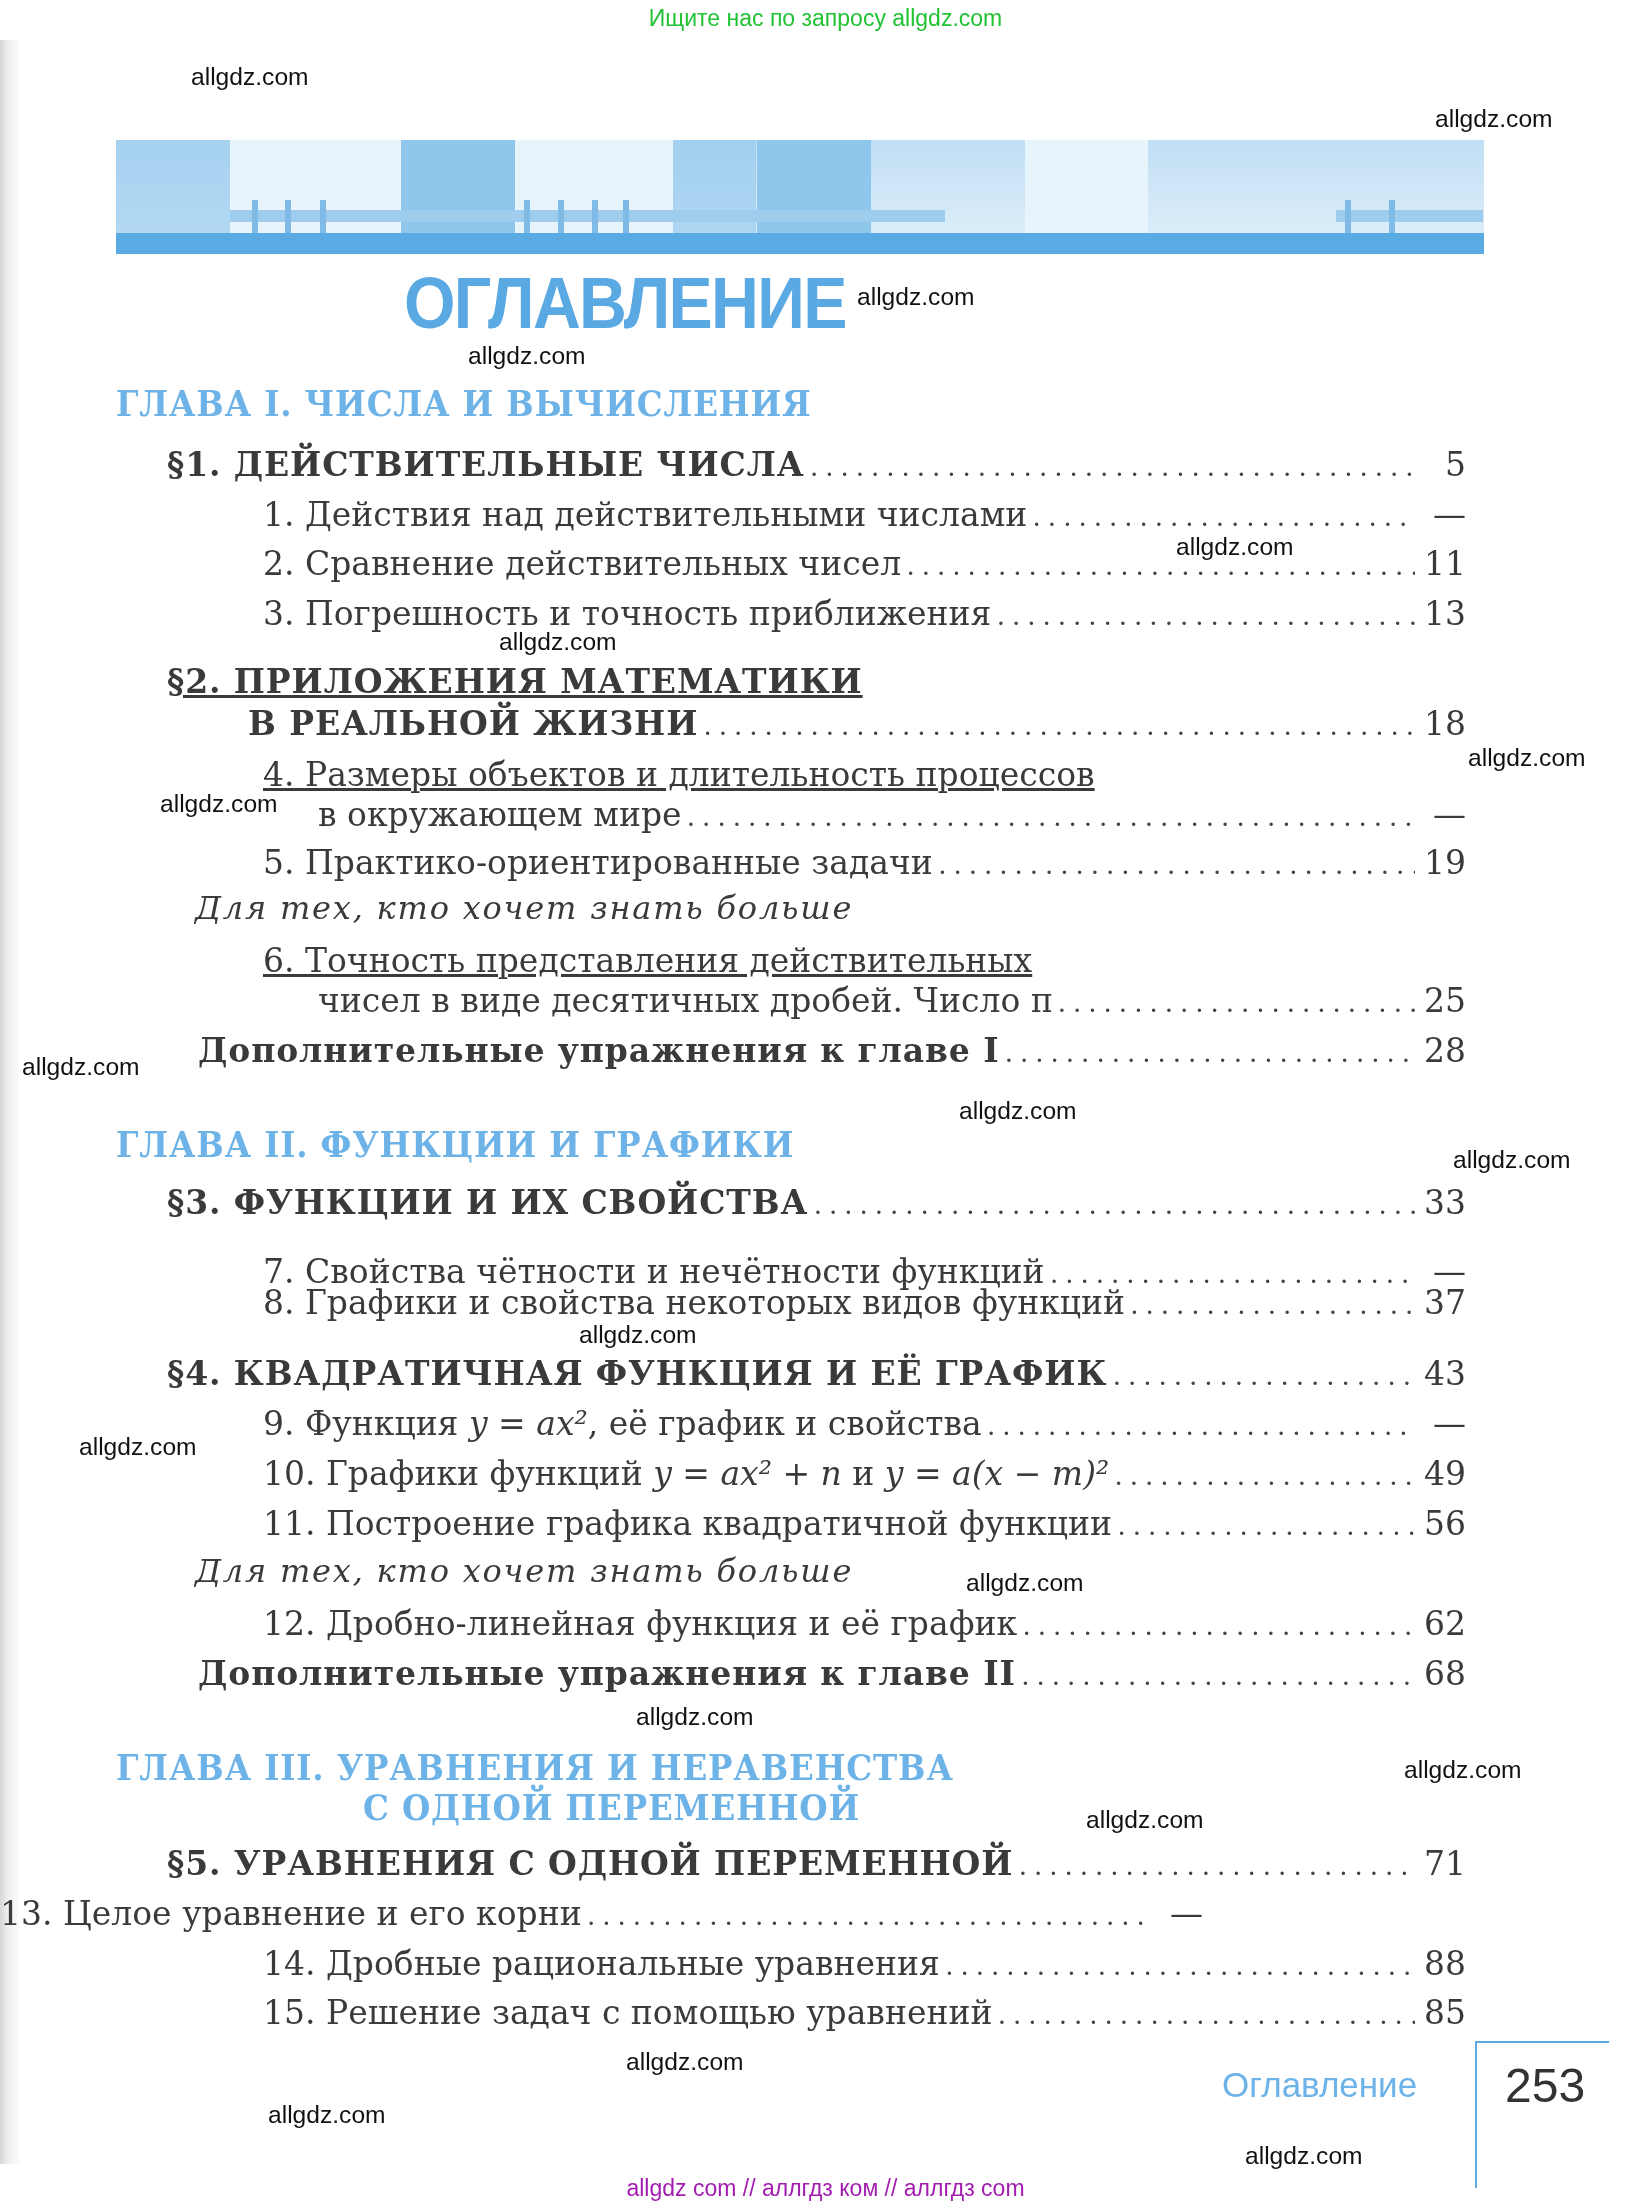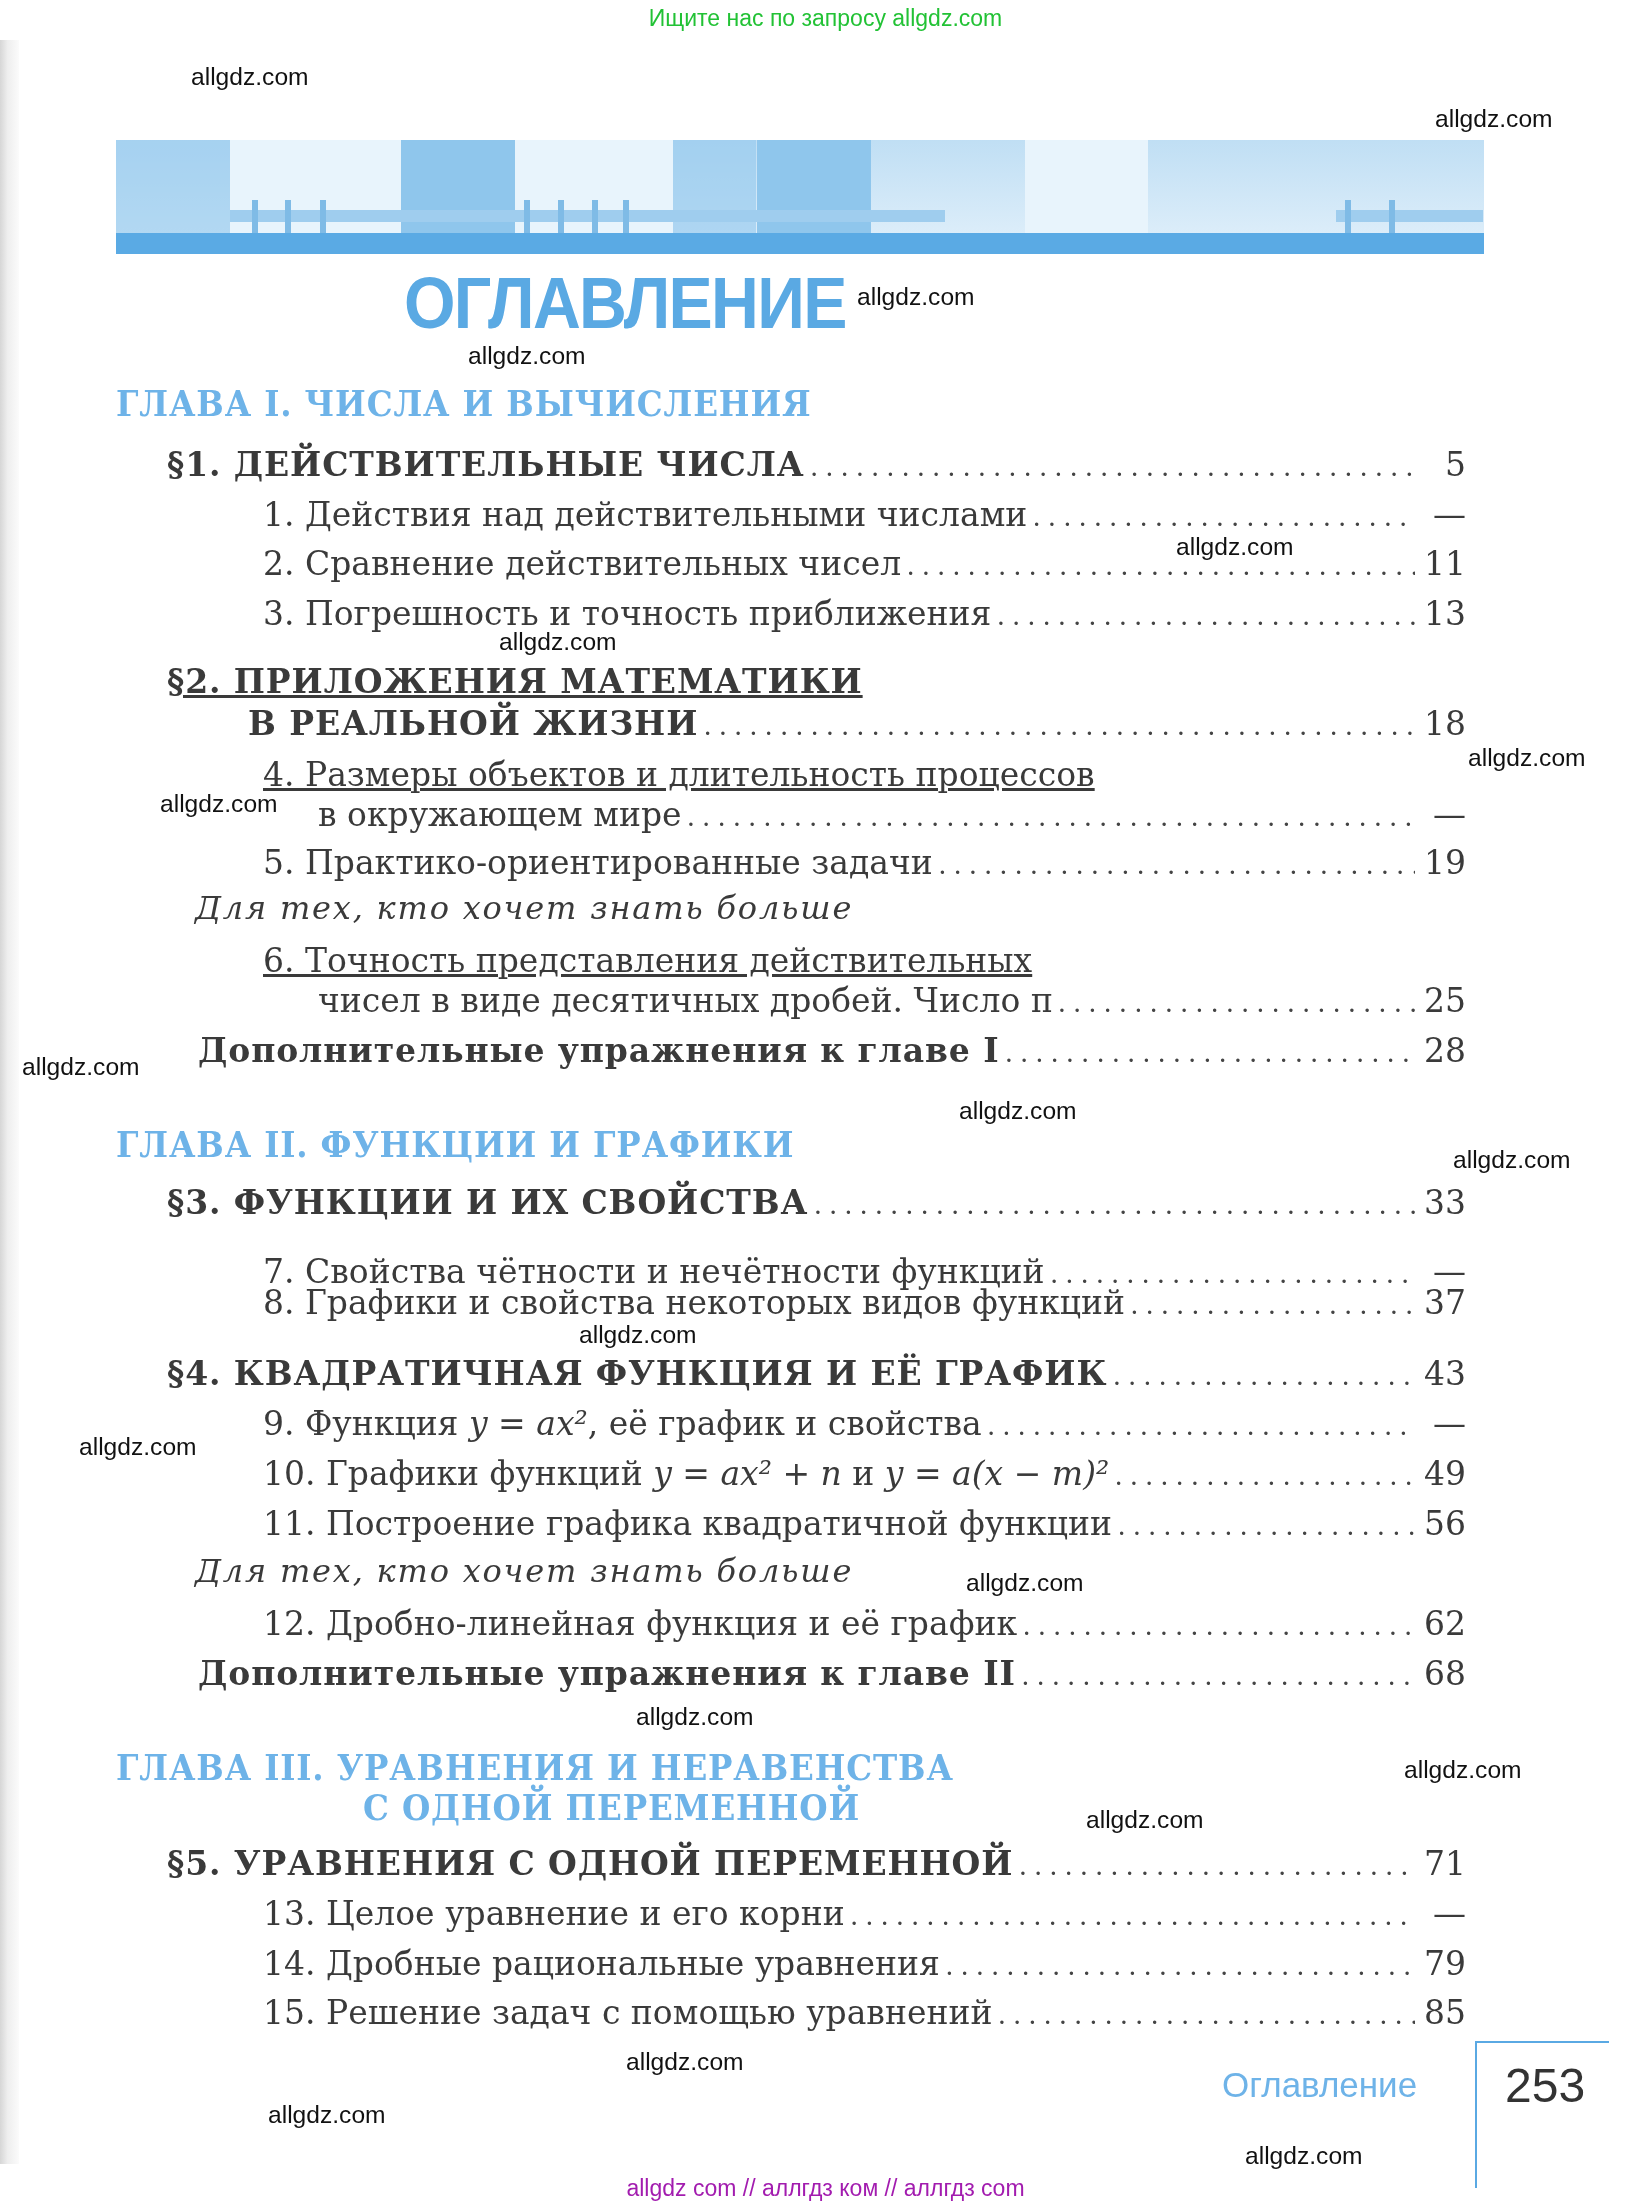--- a/index.html
+++ b/index.html
@@ -218,29 +218,29 @@
 </div>
 
 <div class="chapter" style="top:1747px">ГЛАВА III. УРАВНЕНИЯ И НЕРАВЕНСТВА</div>
 <div class="chapter" style="top:1787px;left:363px">С ОДНОЙ ПЕРЕМЕННОЙ</div>
 
 <div class="row sec" style="top:1842px;padding-left:167px;width:1299px">
   <span class="txt">§5. УРАВНЕНИЯ С ОДНОЙ ПЕРЕМЕННОЙ</span>
   <span class="dots">...........................................................................................</span>
   <span class="pg">71</span>
 </div>
-<div class="row" style="top:1892px;padding-left:263px;width:1203px">
+<div class="row" style="top:1892px;width:1203px">
   <span class="txt">13. Целое уравнение и его корни</span>
   <span class="dots">...........................................................................................</span>
   <span class="pg">—</span>
 </div>
 <div class="row" style="top:1942px;padding-left:263px;width:1203px">
   <span class="txt">14. Дробные рациональные уравнения</span>
   <span class="dots">...........................................................................................</span>
-  <span class="pg">79</span>
+  <span class="pg">88</span>
 </div>
 <div class="row" style="top:1991px;padding-left:263px;width:1203px">
   <span class="txt">15. Решение задач с помощью уравнений</span>
   <span class="dots">...........................................................................................</span>
   <span class="pg">85</span>
 </div>
 
 <div class="footer-label">Оглавление</div>
 <div class="page-box"></div>
 <div class="page-num">253</div>

